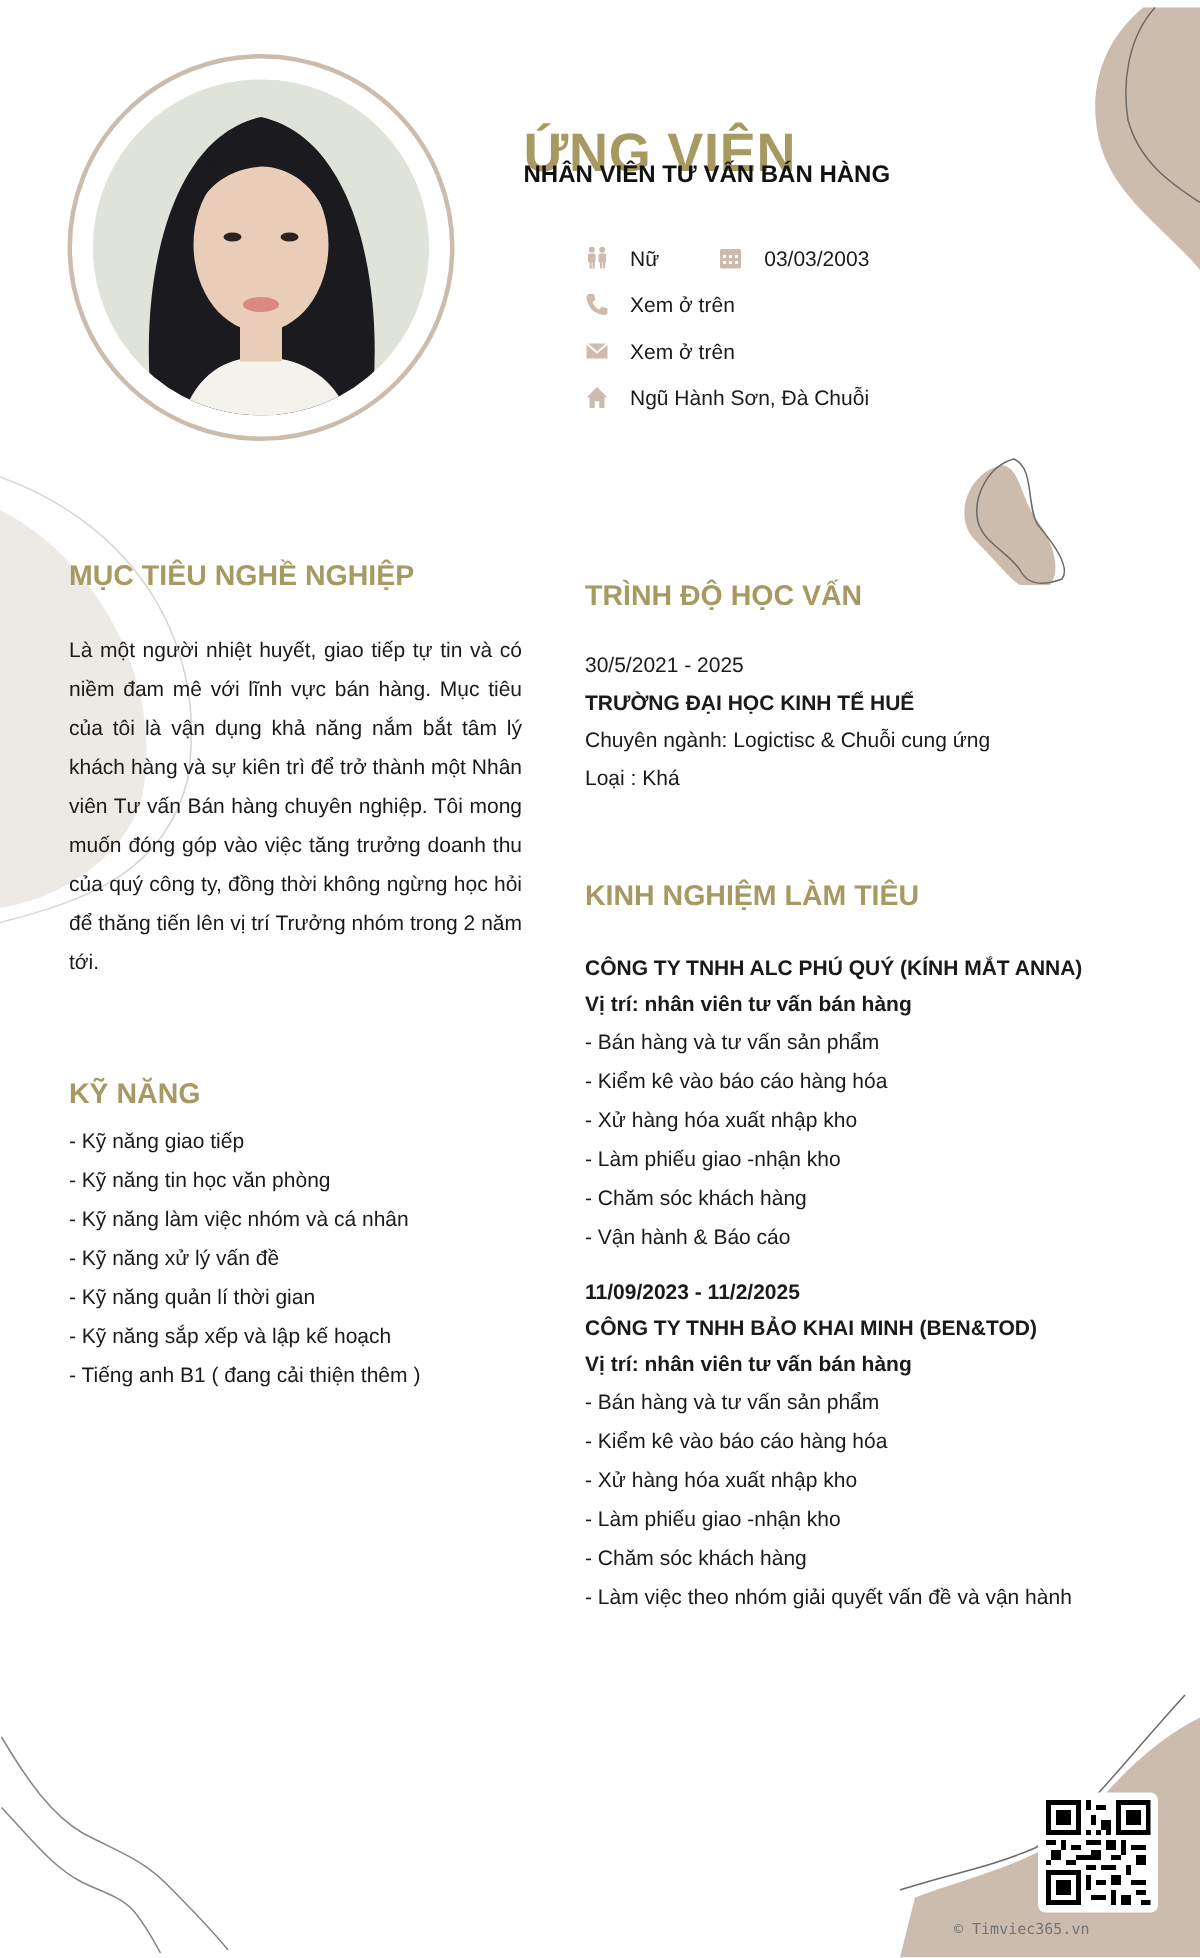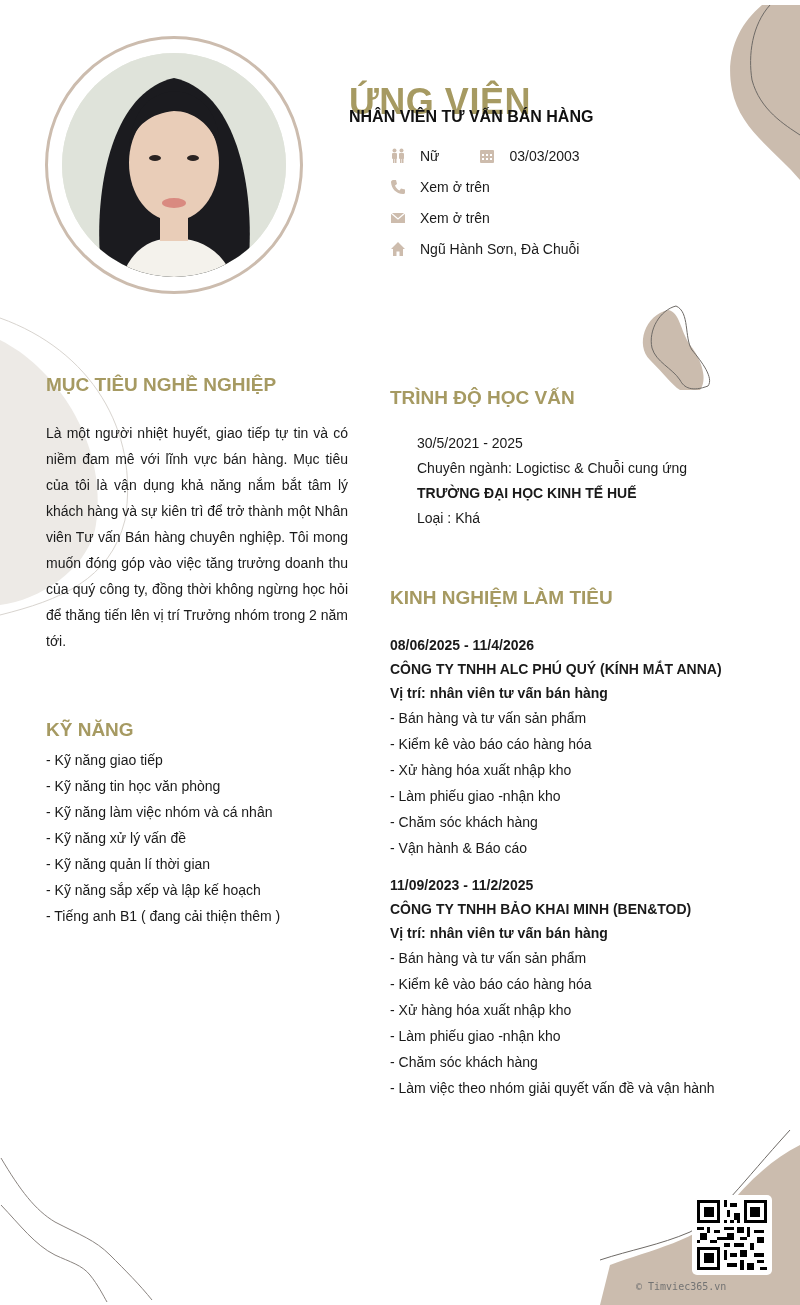--- a/index.html
+++ b/index.html
@@ -17,35 +17,35 @@
     }
 
     .name {
       position: absolute; left: 349px; top: 44px; font-size: 36px; font-weight: bold; color: #a69a62;
       letter-spacing: 0.5px;
       margin-top: 37px;
     }
     .title {
       position: absolute; left: 349px; top: 108px; font-size: 16px; font-weight: bold; color: #111;
     }
-    .info { position: absolute; left: 390px; top: 140px; font-size: 14px; color: #1a1a1a; }
+    .info { position: absolute; left: 390px; top: 156px; font-size: 14px; color: #1a1a1a; }
     .info-row { height: 31px; display: flex; align-items: center; }
     .info-ico { width: 30px; display: inline-flex; align-items: center; }
     .info-ico svg { width: 16px; height: 16px; fill: #cdbcad; }
     .gap-cell { width: 60px; }
 
     .section-title { position: absolute; font-size: 19px; font-weight: bold; color: #a69a62; }
     .para {
       position: absolute; left: 46px; top: 420px; width: 302px; font-size: 14px; line-height: 26px;
       text-align: justify; color: #1a1a1a;
     }
     .list { position: absolute; font-size: 14px; color: #1a1a1a; }
     .list .li { height: 26px; line-height: 26px; white-space: nowrap; }
     .list .b { font-weight: bold; }
-    .edu .li { height: 25px; line-height: 25px; margin-left: 27px; }
+    .edu .li { height: 25px; line-height: 25px; }
     .job { margin-bottom: 12px; }
     .job .hd { height: 24px; line-height: 24px; font-weight: bold; white-space: nowrap; }
     .qr {
       position: absolute; left: 692px; top: 1195px; width: 80px; height: 80px; background: #fff;
       border-radius: 5px; padding: 5px;
     }
     .copyright {
       position: absolute; left: 636px; top: 1281px; font-family: "DejaVu Sans Mono", "Liberation Mono", monospace;
       font-size: 10px; color: #737373;
     }
@@ -155,29 +155,28 @@
   <div class="li">- Kỹ năng làm việc nhóm và cá nhân</div>
   <div class="li">- Kỹ năng xử lý vấn đề</div>
   <div class="li">- Kỹ năng quản lí thời gian</div>
   <div class="li">- Kỹ năng sắp xếp và lập kế hoạch</div>
   <div class="li">- Tiếng anh B1 ( đang cải thiện thêm )</div>
 </div>
 
 <div class="section-title" style="left:390px; top:387px;">TRÌNH ĐỘ HỌC VẤN</div>
 <div class="list edu" style="left:390px; top:431px;">
   <div class="li">30/5/2021 - 2025</div>
+  <div class="li b">TRƯỜNG ĐẠI HỌC KINH TẾ HUẾ</div>
   <div class="li">Chuyên ngành: Logictisc &amp; Chuỗi cung ứng</div>
-  <div class="li b">TRƯỜNG ĐẠI HỌC KINH TẾ HUẾ</div>
   <div class="li">Loại : Khá</div>
 </div>
 
 <div class="section-title" style="left:390px; top:587px;">KINH NGHIỆM LÀM TIÊU</div>
 <div class="list" style="left:390px; top:633px;">
   <div class="job">
-    <div class="hd">08/06/2025 - 11/4/2026</div>
     <div class="hd">CÔNG TY TNHH ALC PHÚ QUÝ (KÍNH MẮT ANNA)</div>
     <div class="hd">Vị trí: nhân viên tư vấn bán hàng</div>
     <div class="li">- Bán hàng và tư vấn sản phẩm</div>
     <div class="li">- Kiểm kê vào báo cáo hàng hóa</div>
     <div class="li">- Xử hàng hóa xuất nhập kho</div>
     <div class="li">- Làm phiếu giao -nhận kho</div>
     <div class="li">- Chăm sóc khách hàng</div>
     <div class="li">- Vận hành &amp; Báo cáo</div>
   </div>
   <div class="job">

